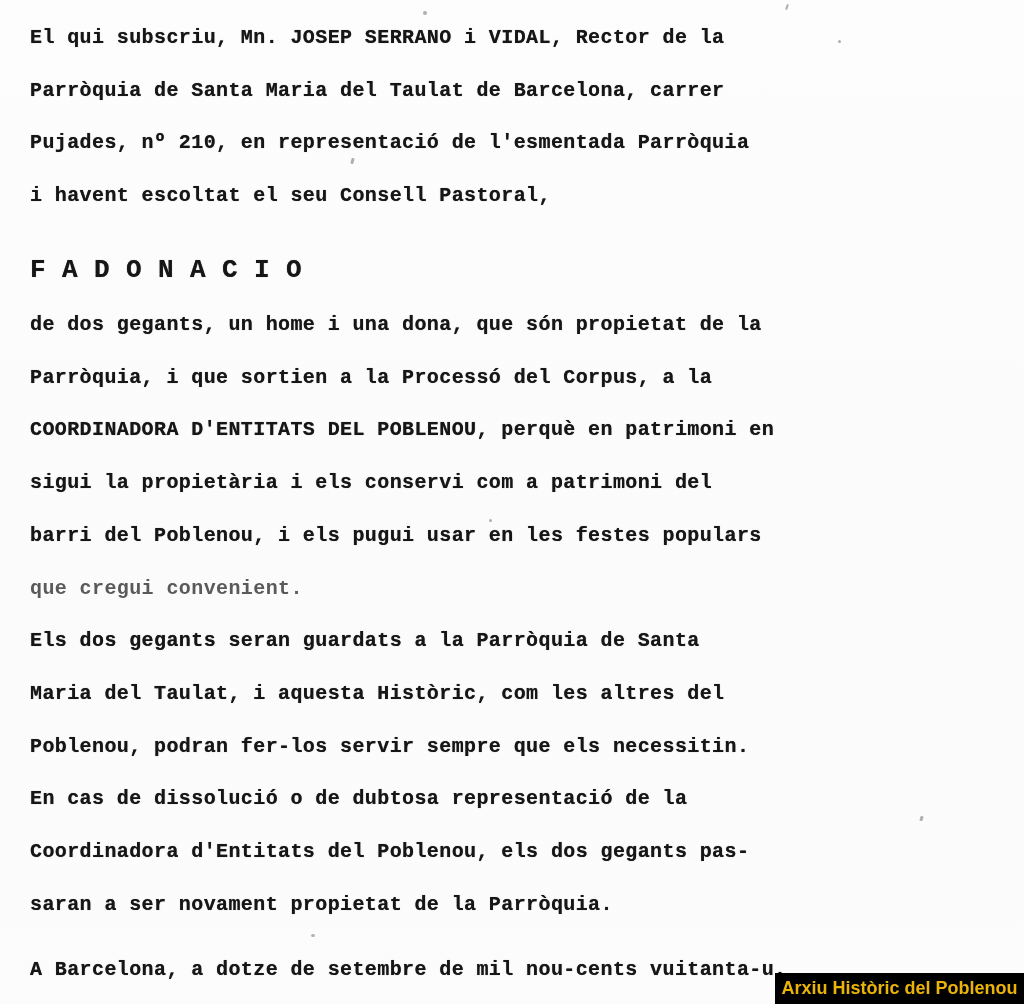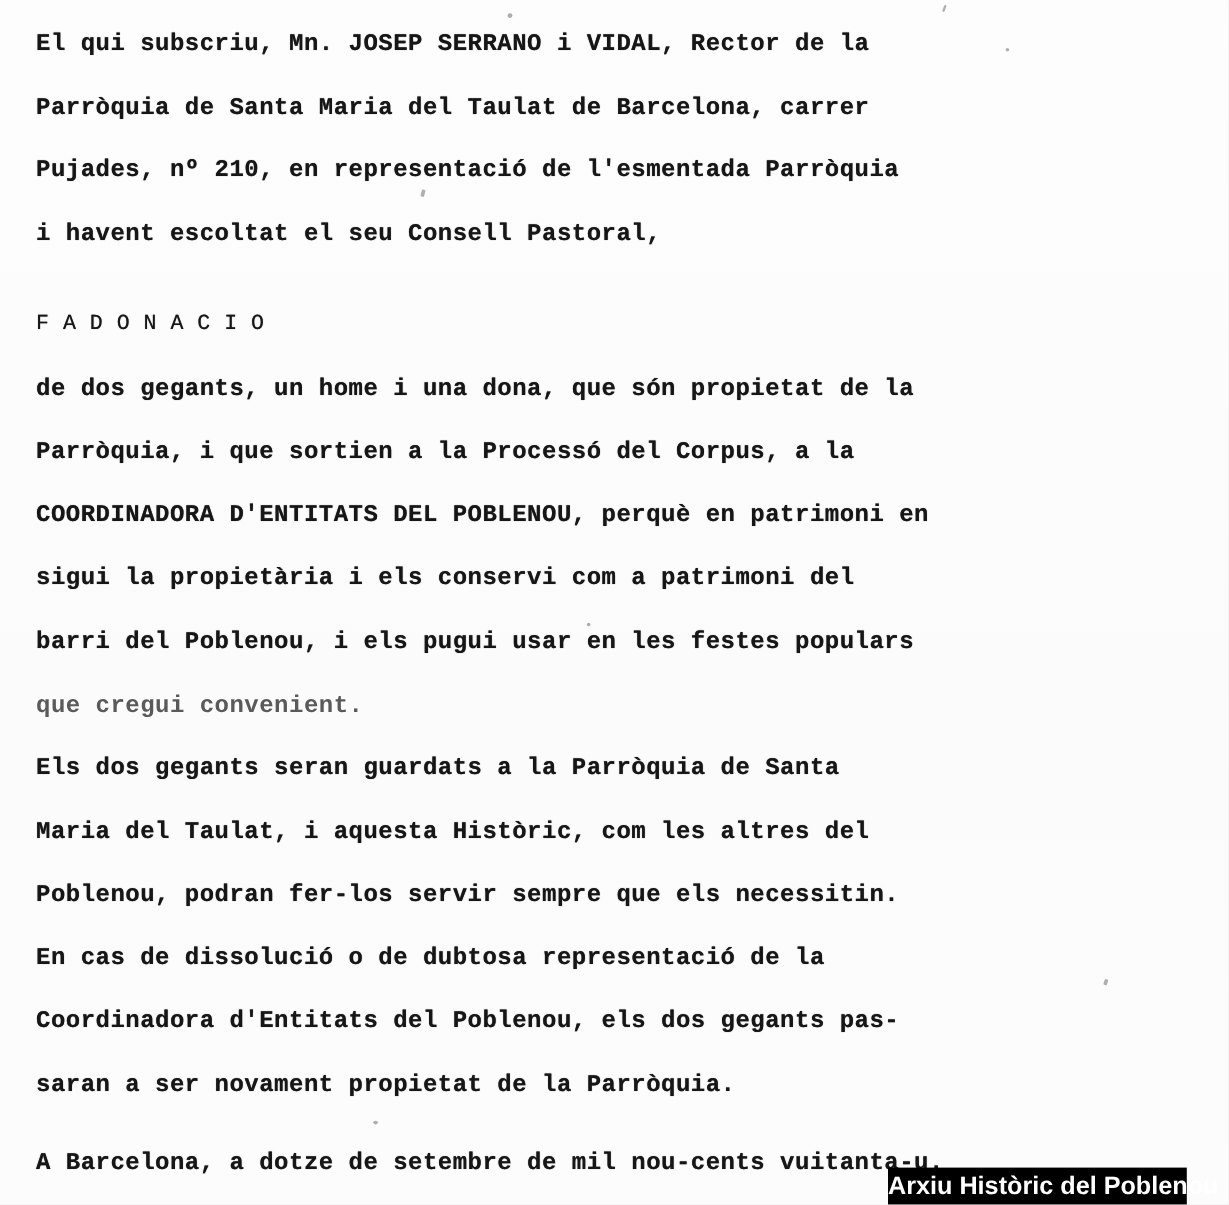--- a/index.html
+++ b/index.html
@@ -27,50 +27,50 @@
     letter-spacing: 0.4px;
     line-height: 52.7px;
     white-space: nowrap;
     text-shadow: 0 0 0.7px rgba(20,20,20,0.75);
   }
   .p1 { top: 12px; }
   .heading {
     position: absolute;
     left: 30px;
     top: 244px;
-    font-size: 18px;
-    font-weight: 400;
+    font-size: 26px;
+    font-weight: 700;
     letter-spacing: 0.4px;
     line-height: 53px;
     white-space: nowrap;
     text-shadow: 0 0 0.7px rgba(20,20,20,0.75);
   }
   .p2 { top: 299px; }
   
   .p2 .line:nth-child(6) {
     color: #5a5a5a;
     text-shadow: none;
   }
   .p3 { top: 944px; }
   .speck {
     position: absolute;
     background: #6f6f6f;
     border-radius: 50%;
     opacity: 0.55;
   }
   .watermark {
     position: absolute;
-    left: 740px;
+    left: 775px;
     top: 973px;
     width: 249px;
     height: 31px;
     background: #000000;
-    color: #ffffff;
+    color: #eab308;
     font-family: "Liberation Sans", sans-serif;
-    font-size: 21px;
+    font-size: 18px;
     font-weight: 700;
     line-height: 31px;
     text-align: center;
     white-space: nowrap;
   }
 </style>
 </head>
 <body>
 
 <div class="page">

